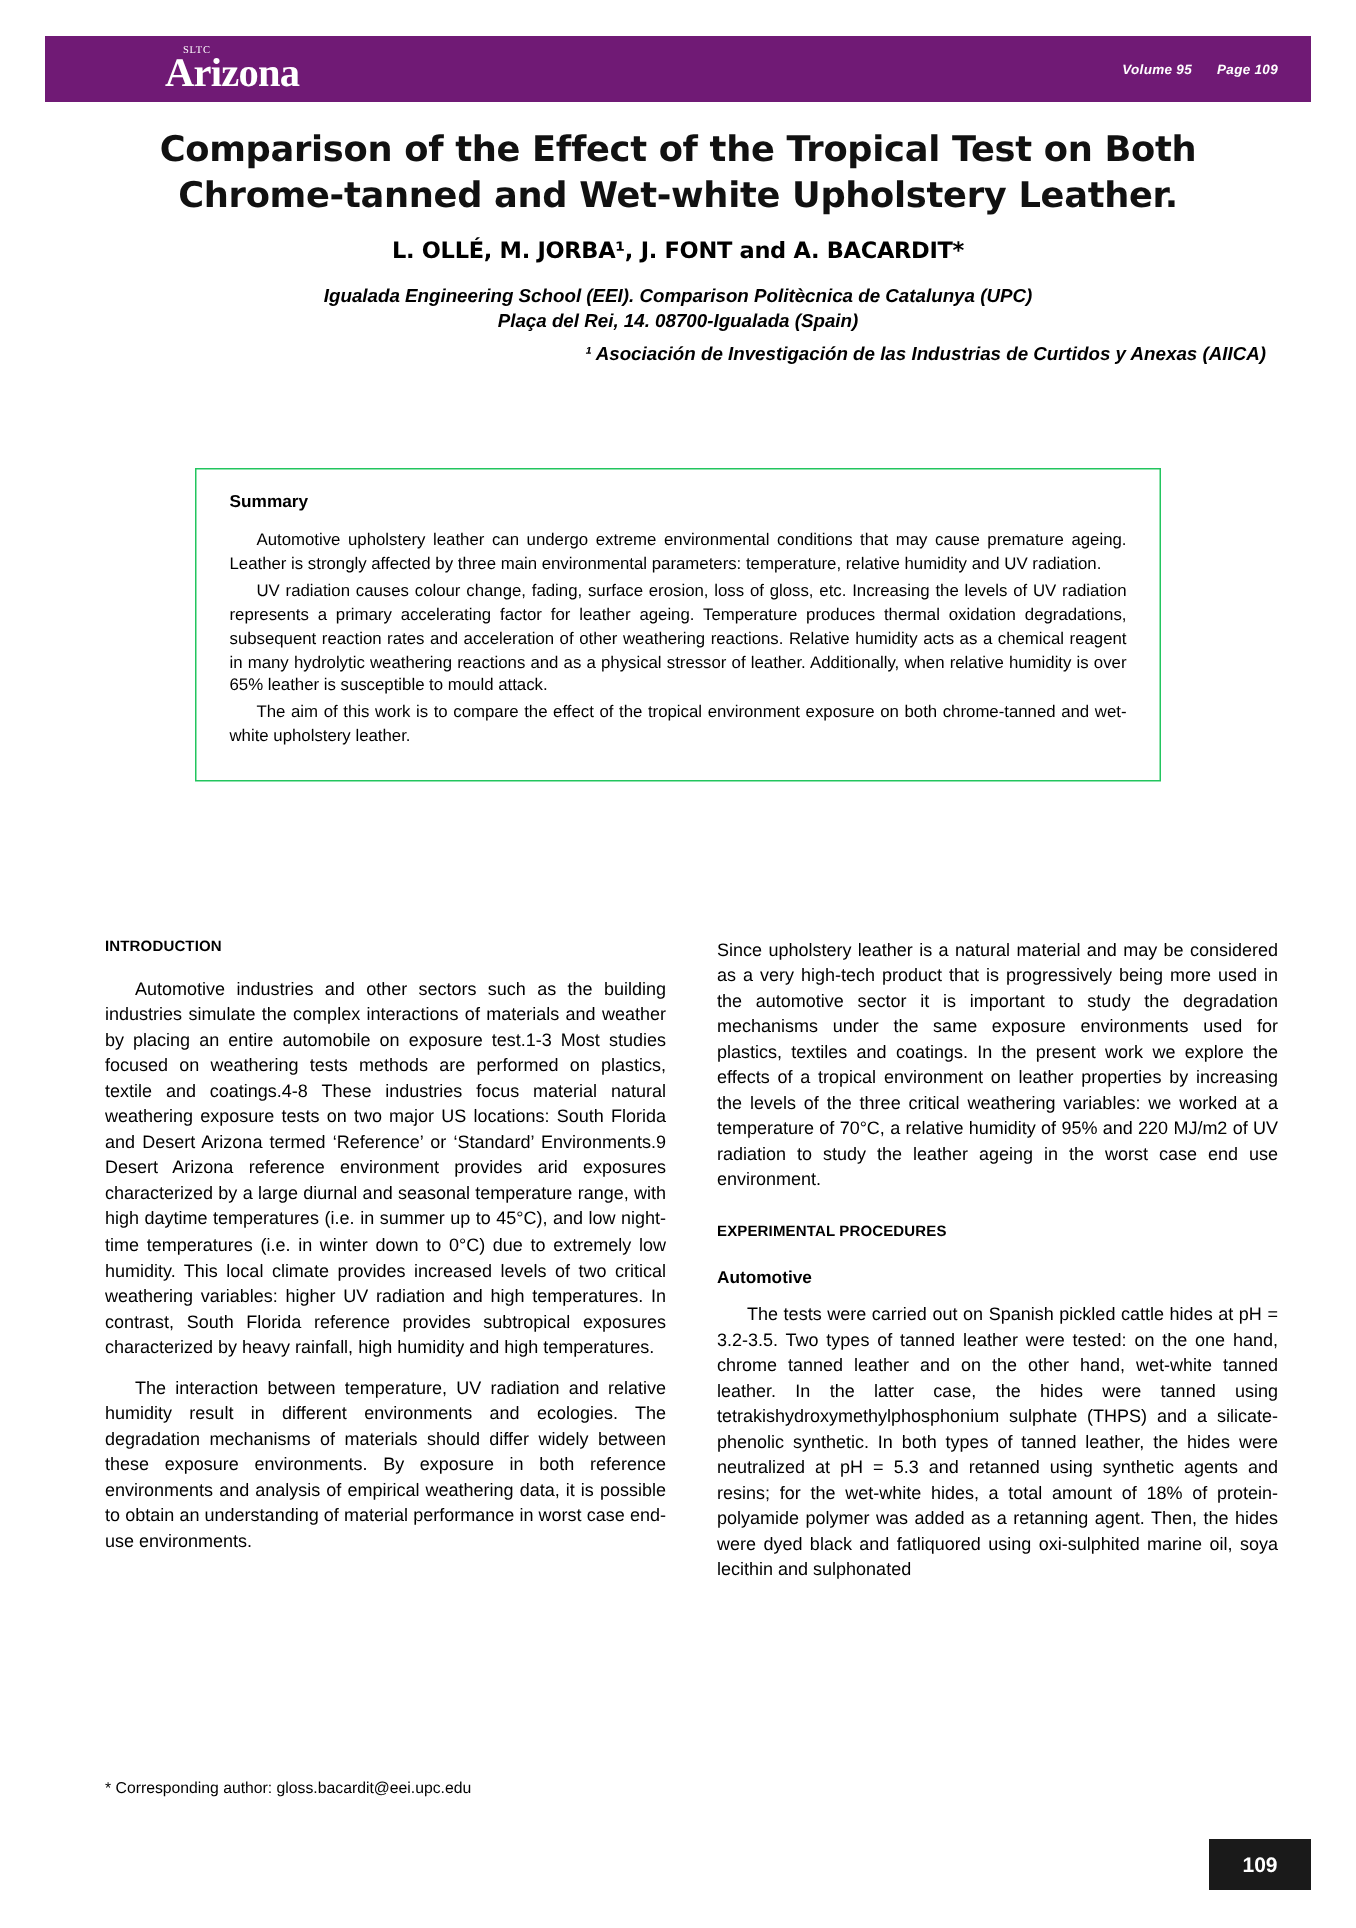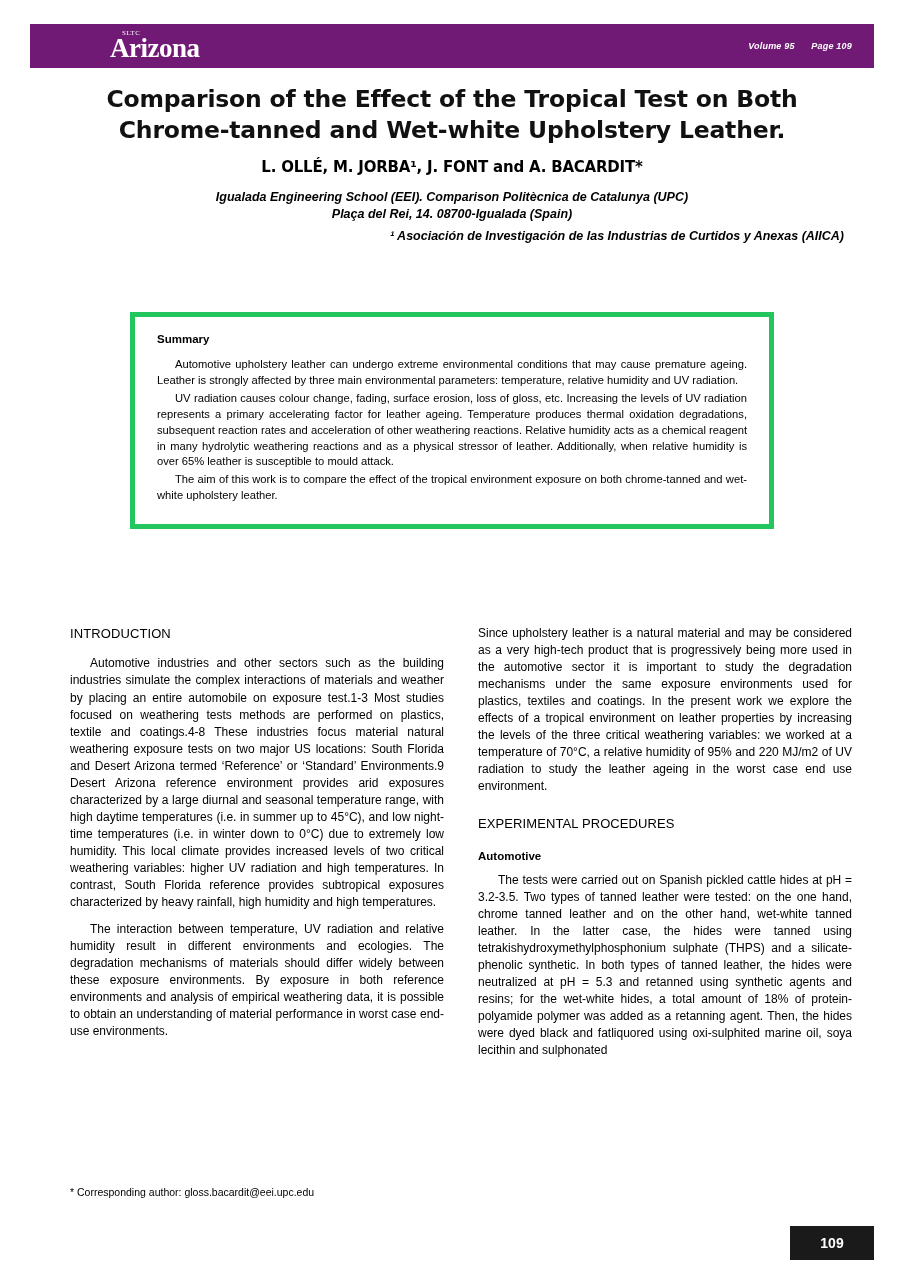--- a/index.html
+++ b/index.html
@@ -102,21 +102,21 @@
     font-family: "Liberation Sans", sans-serif;
   }
   .affil1 { top: 189px; }
   .affil2 { top: 228px; text-align: right; }
   
   .summary-box {
     position: absolute;
     left: 130px;
     top: 312px;
     width: 644px;
-    border: 5px solid #22c55e;
+    border: 1px solid #22c55e;
     box-sizing: border-box;
     padding: 16px 22px 20px 22px;
   }
   .summary-title {
     font-size: 11.5px;
     font-weight: bold;
     margin-bottom: 12px;
   }
   .summary-box p {
     margin: 0 0 0 0;
@@ -131,22 +131,22 @@
     position: absolute;
     top: 625px;
     width: 374px;
     font-size: 12px;
     line-height: 1.42;
     text-align: justify;
   }
   .col-left { left: 70px; }
   .col-right { left: 478px; }
   .col h2 {
-    font-size: 13px;
-    font-weight: normal;
+    font-size: 10px;
+    font-weight: bold;
     margin: 0 0 12px 0;
     letter-spacing: 0.1px;
   }
   .col h2.spaced { margin-top: 20px; }
   .col h3 {
     font-size: 11.5px;
     font-weight: bold;
     margin: 14px 0 8px 0;
   }
   .col p {
@@ -160,21 +160,21 @@
     left: 70px;
     top: 1186px;
     width: 380px;
     font-size: 10.5px;
   }
   
   .page-num {
     position: absolute;
     right: 30px;
     bottom: 25px;
-    width: 84px;
+    width: 68px;
     height: 34px;
     background: #1a1a1a;
     color: #ffffff;
     font-size: 14px;
     font-weight: bold;
     display: flex;
     align-items: center;
     justify-content: center;
   }
 </style>

